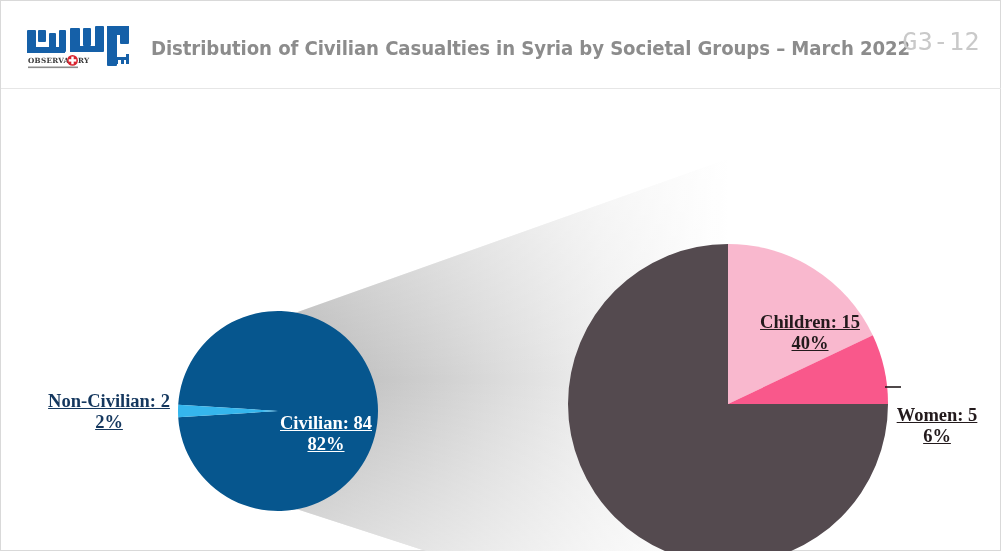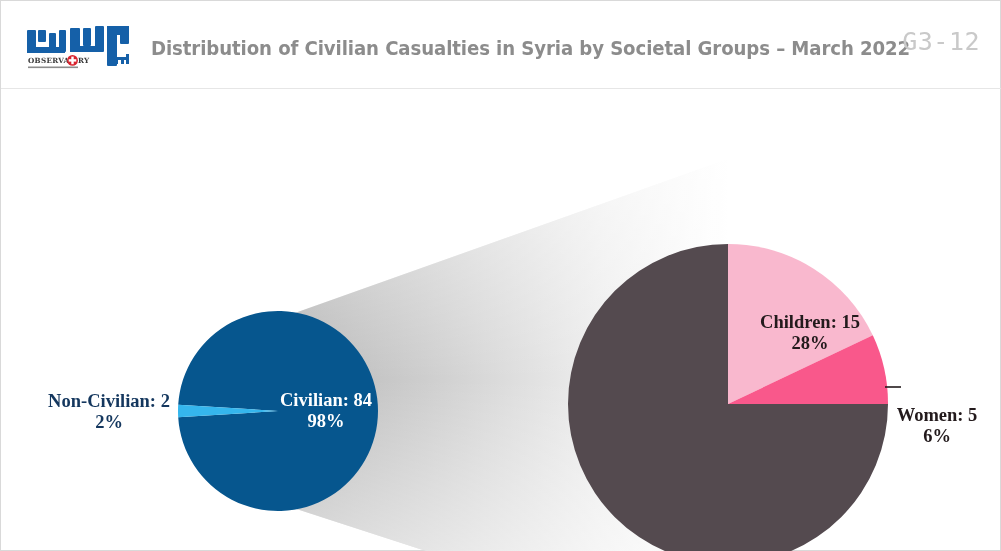--- a/index.html
+++ b/index.html
@@ -58,20 +58,21 @@
 
   
   .pie-label{
     position:absolute;
     font-family:"Liberation Serif", "DejaVu Serif", serif;
     font-weight:bold;
     text-align:center;
     line-height:1.12;
     white-space:nowrap;
     pointer-events:none;
+    text-decoration:underline;
   }
   .pie-label .lbl-name{display:block;font-size:18.5px;}
   .pie-label .lbl-pct{display:block;font-size:18.5px;}
 
   #label-noncivilian{
     left:18px;top:302px;width:180px;color:#14375e;
   }
   #label-civilian{
     left:255px;top:301px;width:140px;color:#ffffff;
   }
@@ -191,29 +192,29 @@
       </g>
 
       <line x1="884" y1="298" x2="900" y2="298" stroke="#231a1c" stroke-width="1.6"></line>
     </svg>
 
     <div class="pie-label" id="label-noncivilian" style="color: rgb(20, 55, 94);">
       <span class="lbl-name">Non-Civilian: 2</span>
       <span class="lbl-pct">2%</span>
     </div>
 
-    <div class="pie-label" id="label-civilian" style="color: rgb(255, 255, 255);">
+    <div class="pie-label" id="label-civilian" style="color: rgb(255, 255, 255); margin-top: 23px;">
       <span class="lbl-name">Civilian: 84</span>
-      <span class="lbl-pct">98%</span>
+      <span class="lbl-pct">82%</span>
     </div>
 
 
     <div class="pie-label" id="label-children" style="color: rgb(35, 26, 28);">
       <span class="lbl-name">Children: 15</span>
-      <span class="lbl-pct">28%</span>
+      <span class="lbl-pct">40%</span>
     </div>
 
     <div class="pie-label" id="label-women" style="color: rgb(35, 26, 28); margin-top: 41px;">
       <span class="lbl-name">Women: 5</span>
       <span class="lbl-pct">6%</span>
     </div>
 
   </div>
 </div>
 

